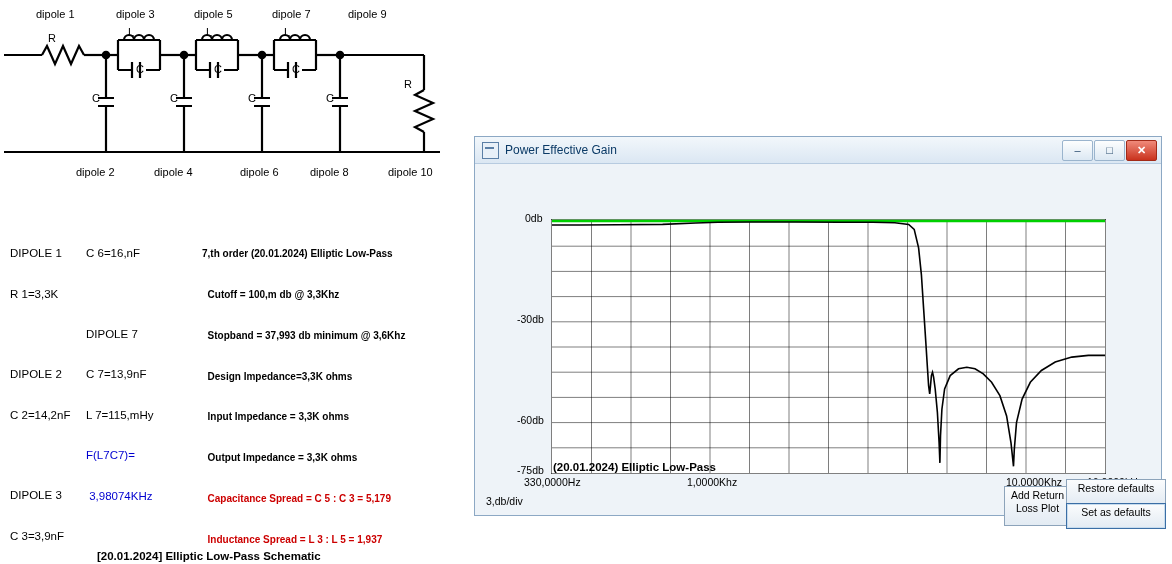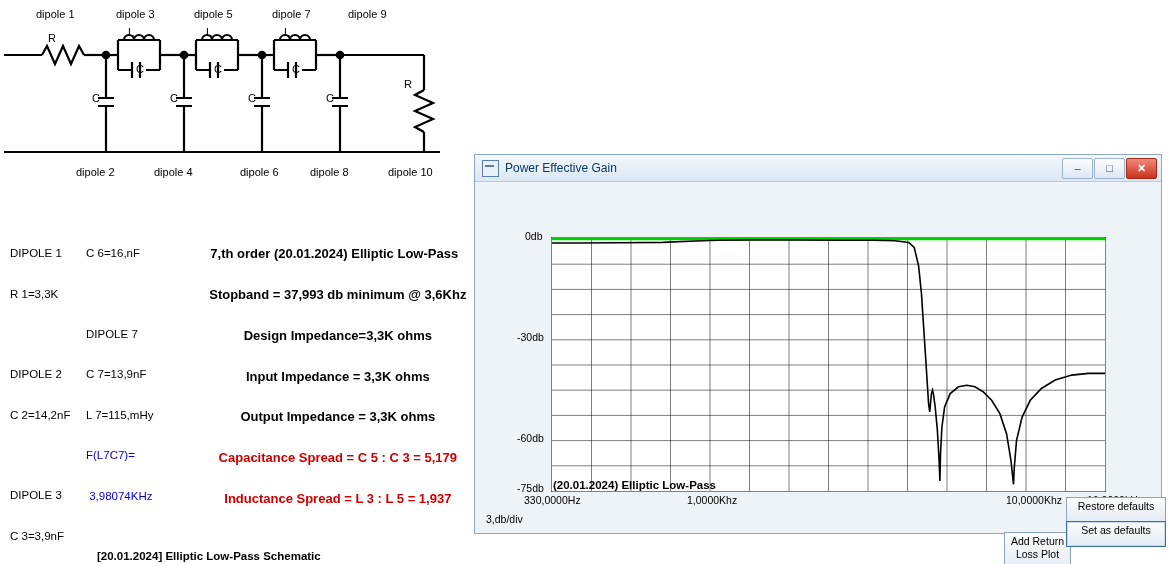--- a/index.html
+++ b/index.html
@@ -40,43 +40,42 @@
     white-space: pre;
   }
   .param-line { white-space: pre; }
   .blue { color: #0000d0; }
 
   
   #spec-block {
     position: absolute;
     left: 202px; top: 220px;
     font-family: "Liberation Sans", sans-serif;
-    font-size: 13px;
+    font-size: 10px;
     font-weight: bold;
     color: #000;
     line-height: 13.6px;
     white-space: pre;
-    text-align: center;
   }
   #spec-block .red { color: #cc0000; }
 
   
   #schematic-caption {
     position: absolute;
     left: 97px; top: 550px;
     font-size: 11.5px;
     font-weight: bold;
     color: #000;
     white-space: nowrap;
   }
 
   
   #plot-window {
     position: absolute;
-    left: 474px; top: 154px;
+    left: 474px; top: 136px;
     width: 686px; height: 378px;
     background: #7f1d1d;
     border: 1px solid #8ca8c4;
     box-shadow: 0 0 0 1px #ffffff inset;
   }
   #plot-titlebar {
     position: relative;
     height: 26px;
     background: linear-gradient(#f2f7fb, #dbe7f3);
     border-bottom: 1px solid #b7cbe0;
@@ -319,20 +318,21 @@
   <div style="height:13px;"></div>
   
   
   
   
   
 </div>
 
 <div id="spec-block">
   <div>7,th order (20.01.2024) Elliptic Low-Pass</div>
+  <div>  Cutoff = 100,m db @ 3,3Khz</div>
   <div>  Stopband = 37,993 db minimum @ 3,6Khz</div>
   <div>  Design Impedance=3,3K ohms</div>
   <div>  Input Impedance = 3,3K ohms</div>
   <div>  Output Impedance = 3,3K ohms</div>
   <div class="red">  Capacitance Spread = C 5 : C 3 = 5,179</div>
   <div class="red">  Inductance Spread = L 3 : L 5 = 1,937</div>
 </div>
 
 <div id="schematic-caption">[20.01.2024] Elliptic Low-Pass Schematic</div>
 
@@ -391,18 +391,18 @@
     <div class="axis-label" style="left:42px; top:300px;">-75db</div>
 
     <div class="axis-label" style="left:49px;  top:312px;">330,0000Hz</div>
     <div class="axis-label" style="left:212px; top:312px;">1,0000Khz</div>
     <div class="axis-label" style="left:531px; top:312px;">10,0000Khz</div>
     <div class="axis-label" style="left:612px; top:312px;">16,0000kHz</div>
 
     <div id="div-label">3,db/div</div>
     <div id="plot-footer-title">(20.01.2024) Elliptic Low-Pass</div>
 
-    <div class="plot-btn" id="btn-add-return" style="white-space:pre-line;margin-top:28px;">Add Return
+    <div class="plot-btn" id="btn-add-return" style="white-space:pre-line;">Add Return
 Loss Plot</div>
     <div class="plot-btn" id="btn-restore">Restore defaults</div>
     <div class="plot-btn" id="btn-set-default">Set as defaults</div>
   </div>
 </div>
 
 </body></html>

